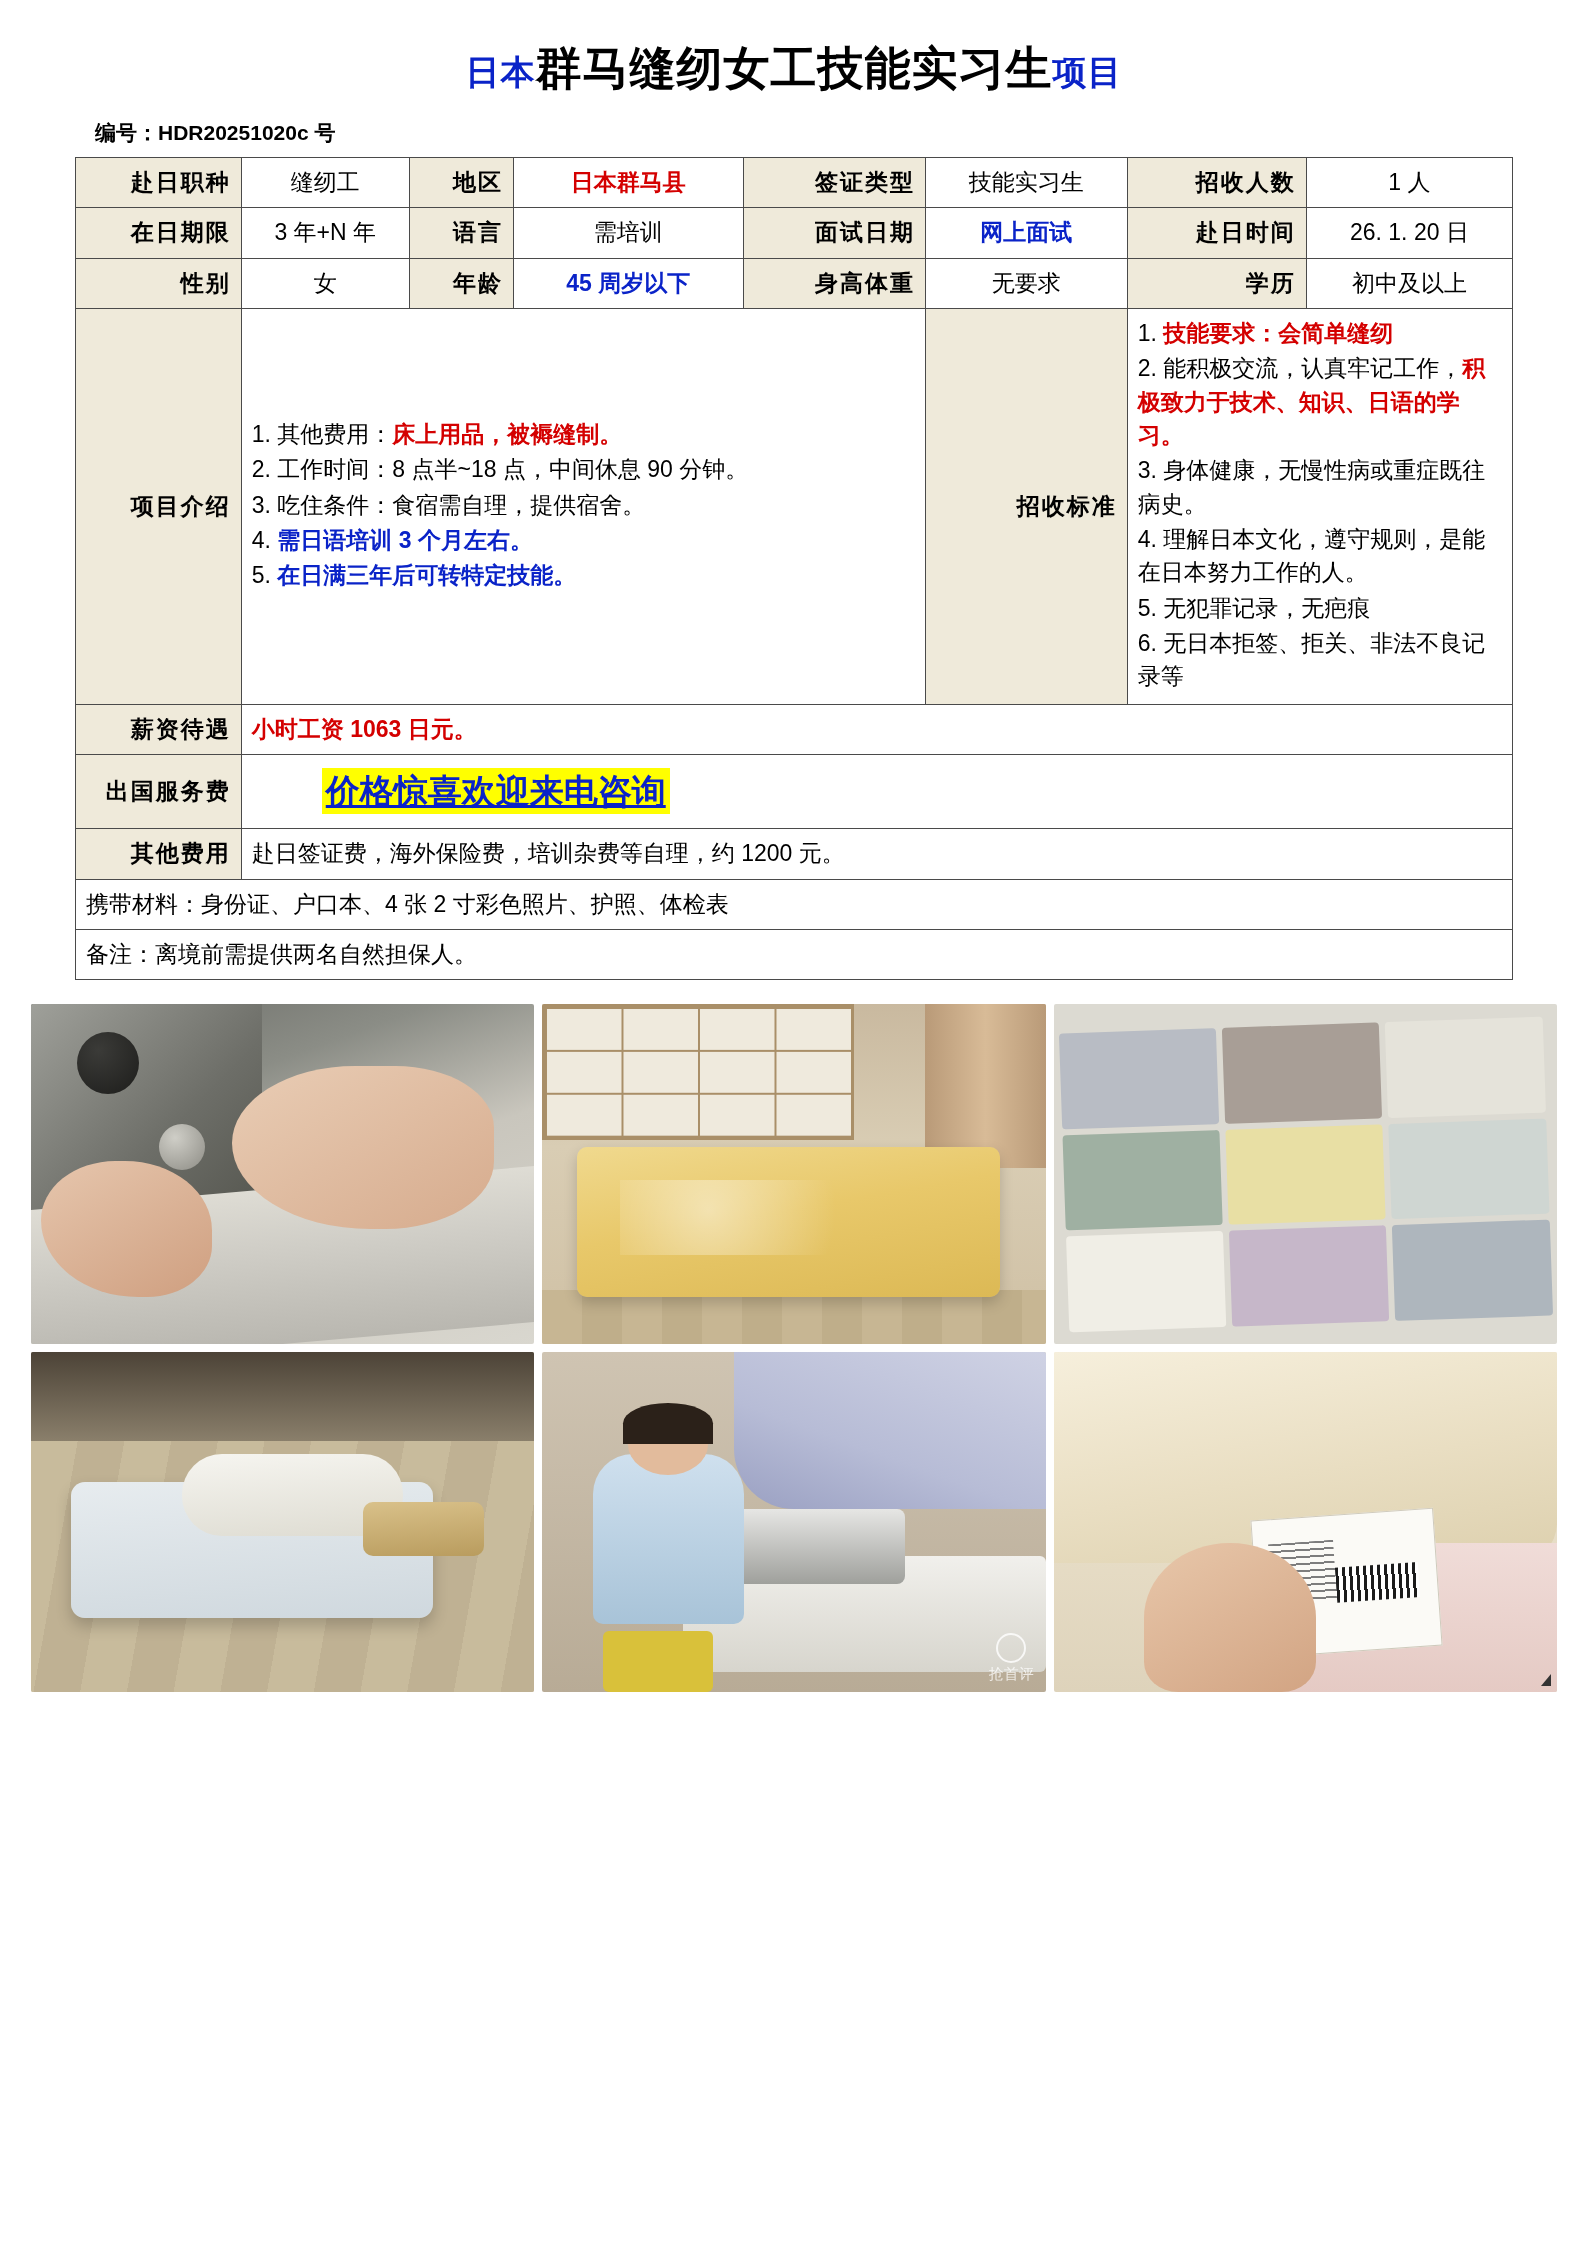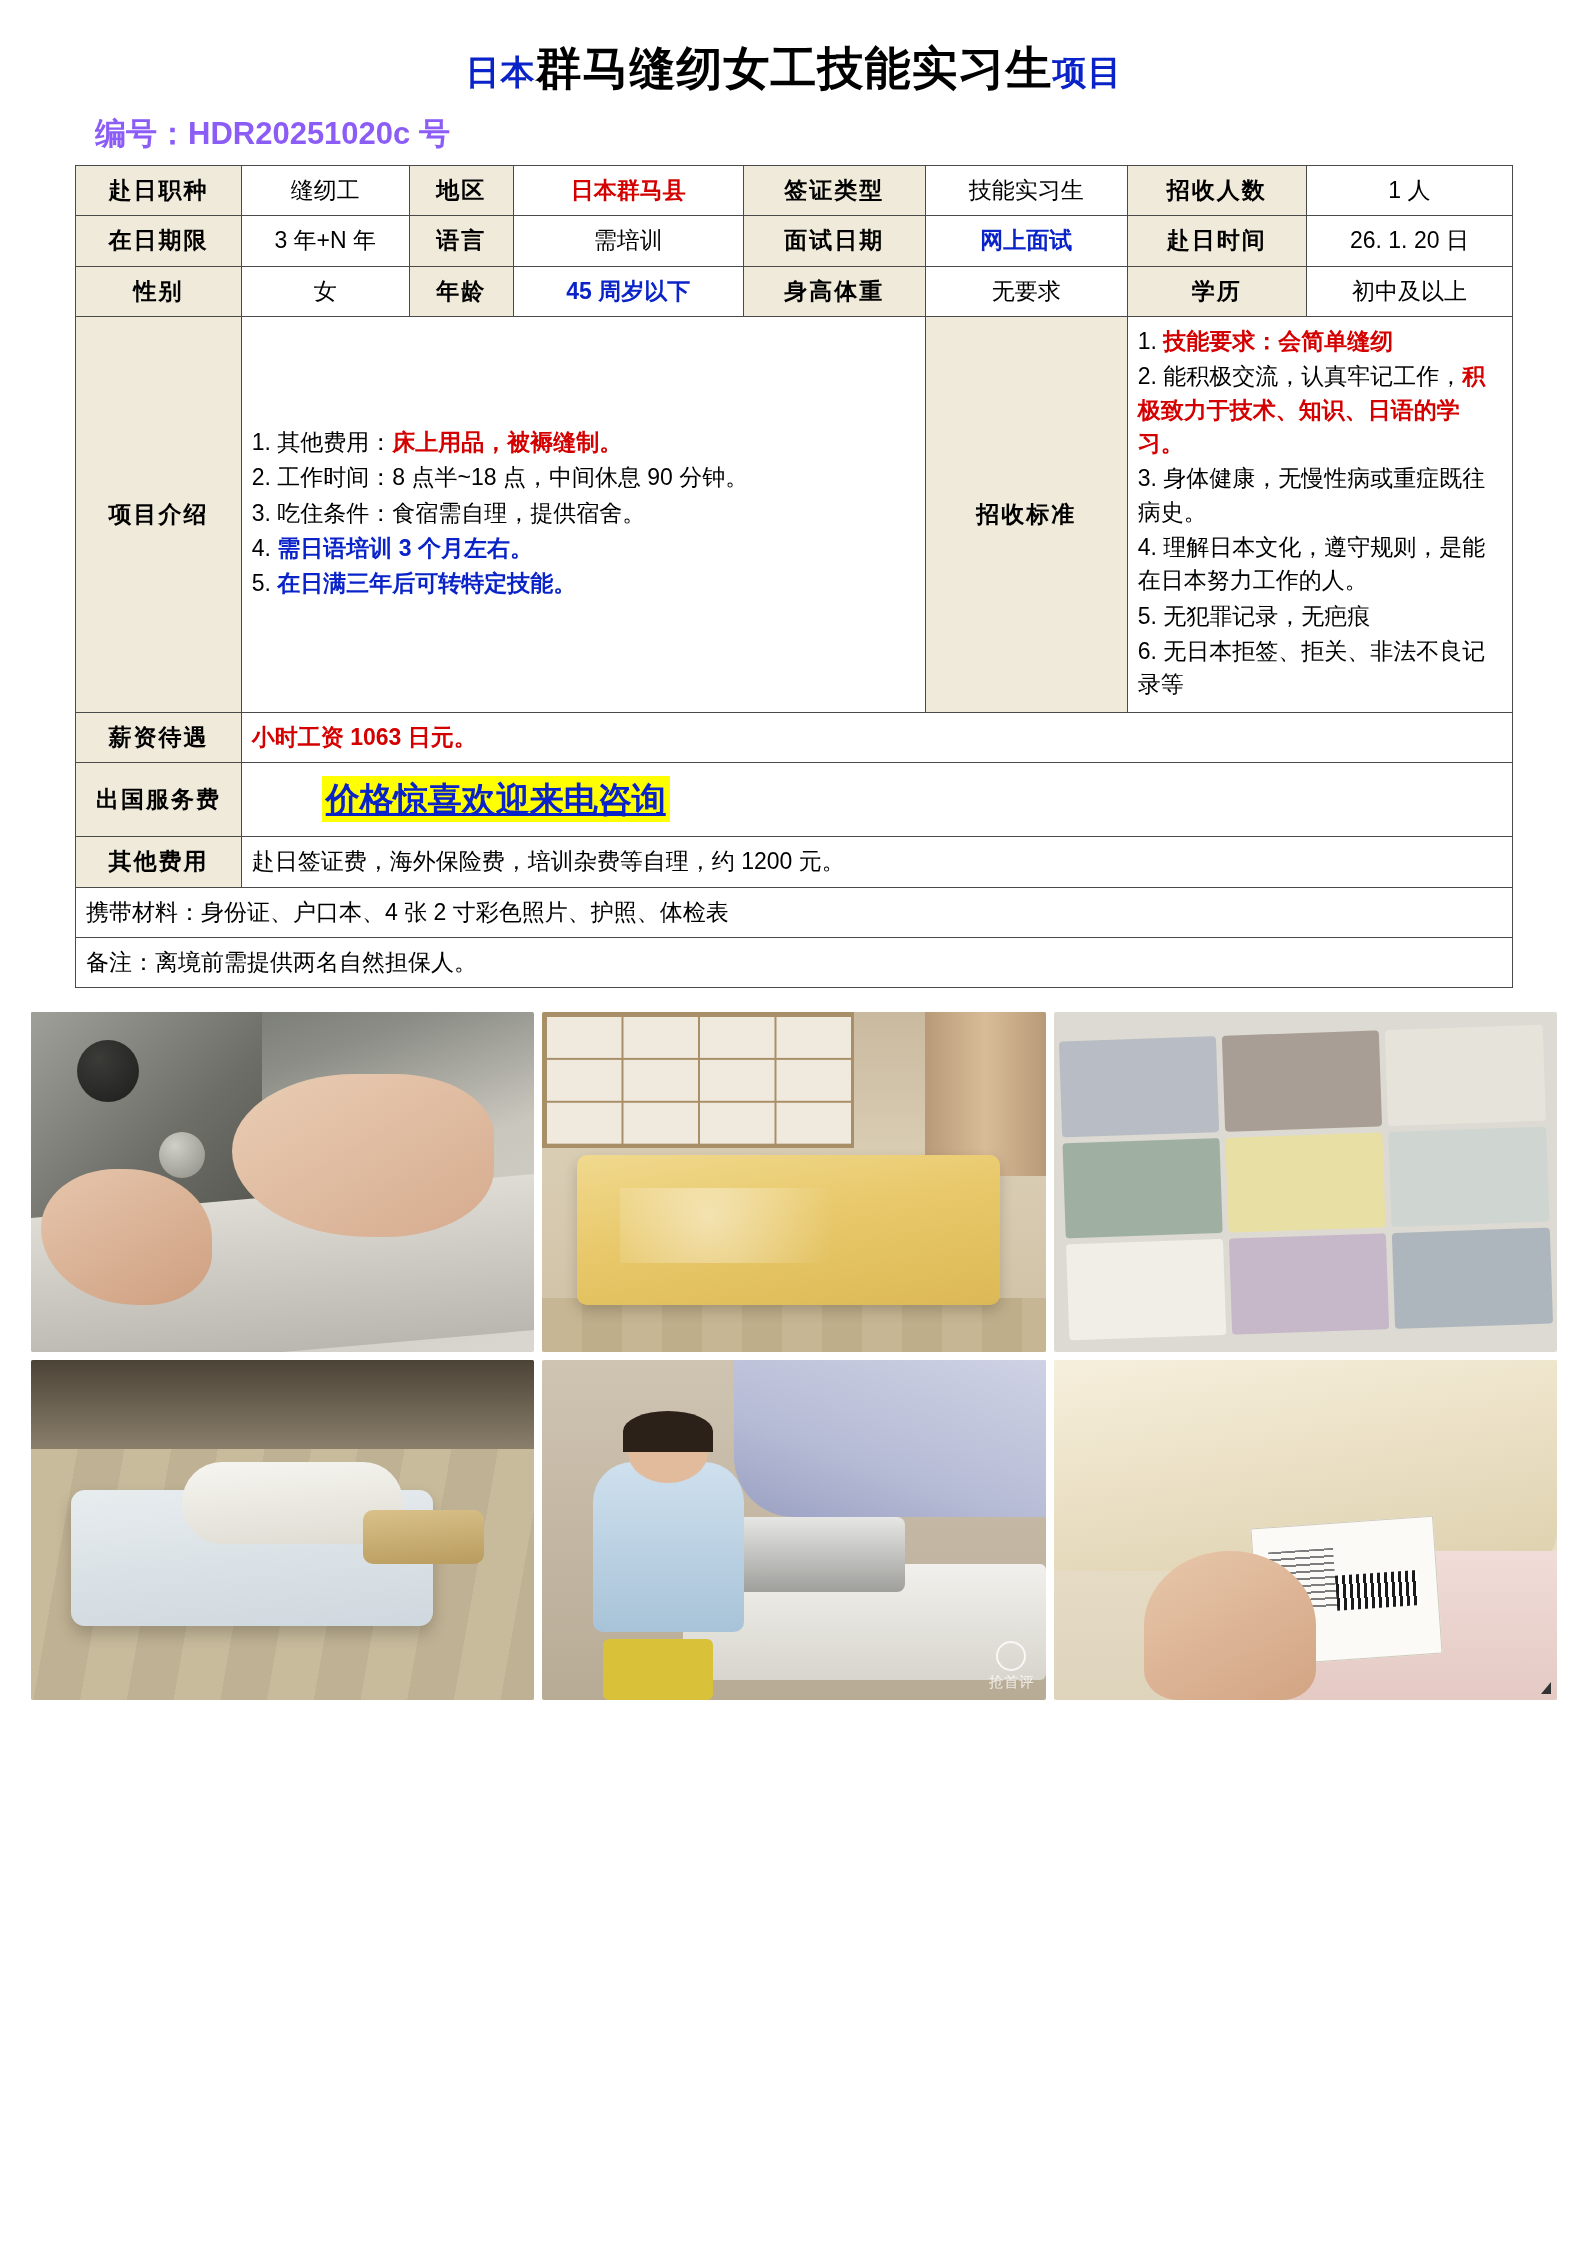--- a/index.html
+++ b/index.html
@@ -30,43 +30,43 @@
     letter-spacing: 1px;
     margin-top: 42px;
     margin-bottom: 0;
     line-height: 1.15;
   }
   .title .red  { color: #d40000; }
   .title .small-blue { color: #0a23c8; font-size: 34px; }
   .title .big-black { color: #000000; font-size: 46px; }
 
   .doc-no {
-    margin: 18px 0 10px 95px;
-    font-size: 31px;
-    color: #8b5cf6;
+    margin: 24px 0 10px 95px;
+    font-size: 21px;
+    color: #000000;
     font-weight: bold;
   }
 
   
   .tbl {
     border-collapse: collapse;
     width: 1438px;
     margin: 0 auto;
     table-layout: fixed;
   }
   .tbl td {
     border: 1px solid #4a4a4a;
     padding: 8px 10px;
     font-size: 23px;
     vertical-align: middle;
     line-height: 1.45;
   }
   .lbl {
     background: #efeada;
-    text-align: center;
+    text-align: right;
     font-weight: bold;
     font-size: 25px;
     letter-spacing: 2px;
     font-family: Liberation Serif, serif;
   }
   .ctr { text-align: center; }
   .red { color: #d40000; margin-top: 28px; }
   .blue { color: #0a23c8; }
   .bold { font-weight: bold; }
   .para { margin: 0 0 2px 0; }

